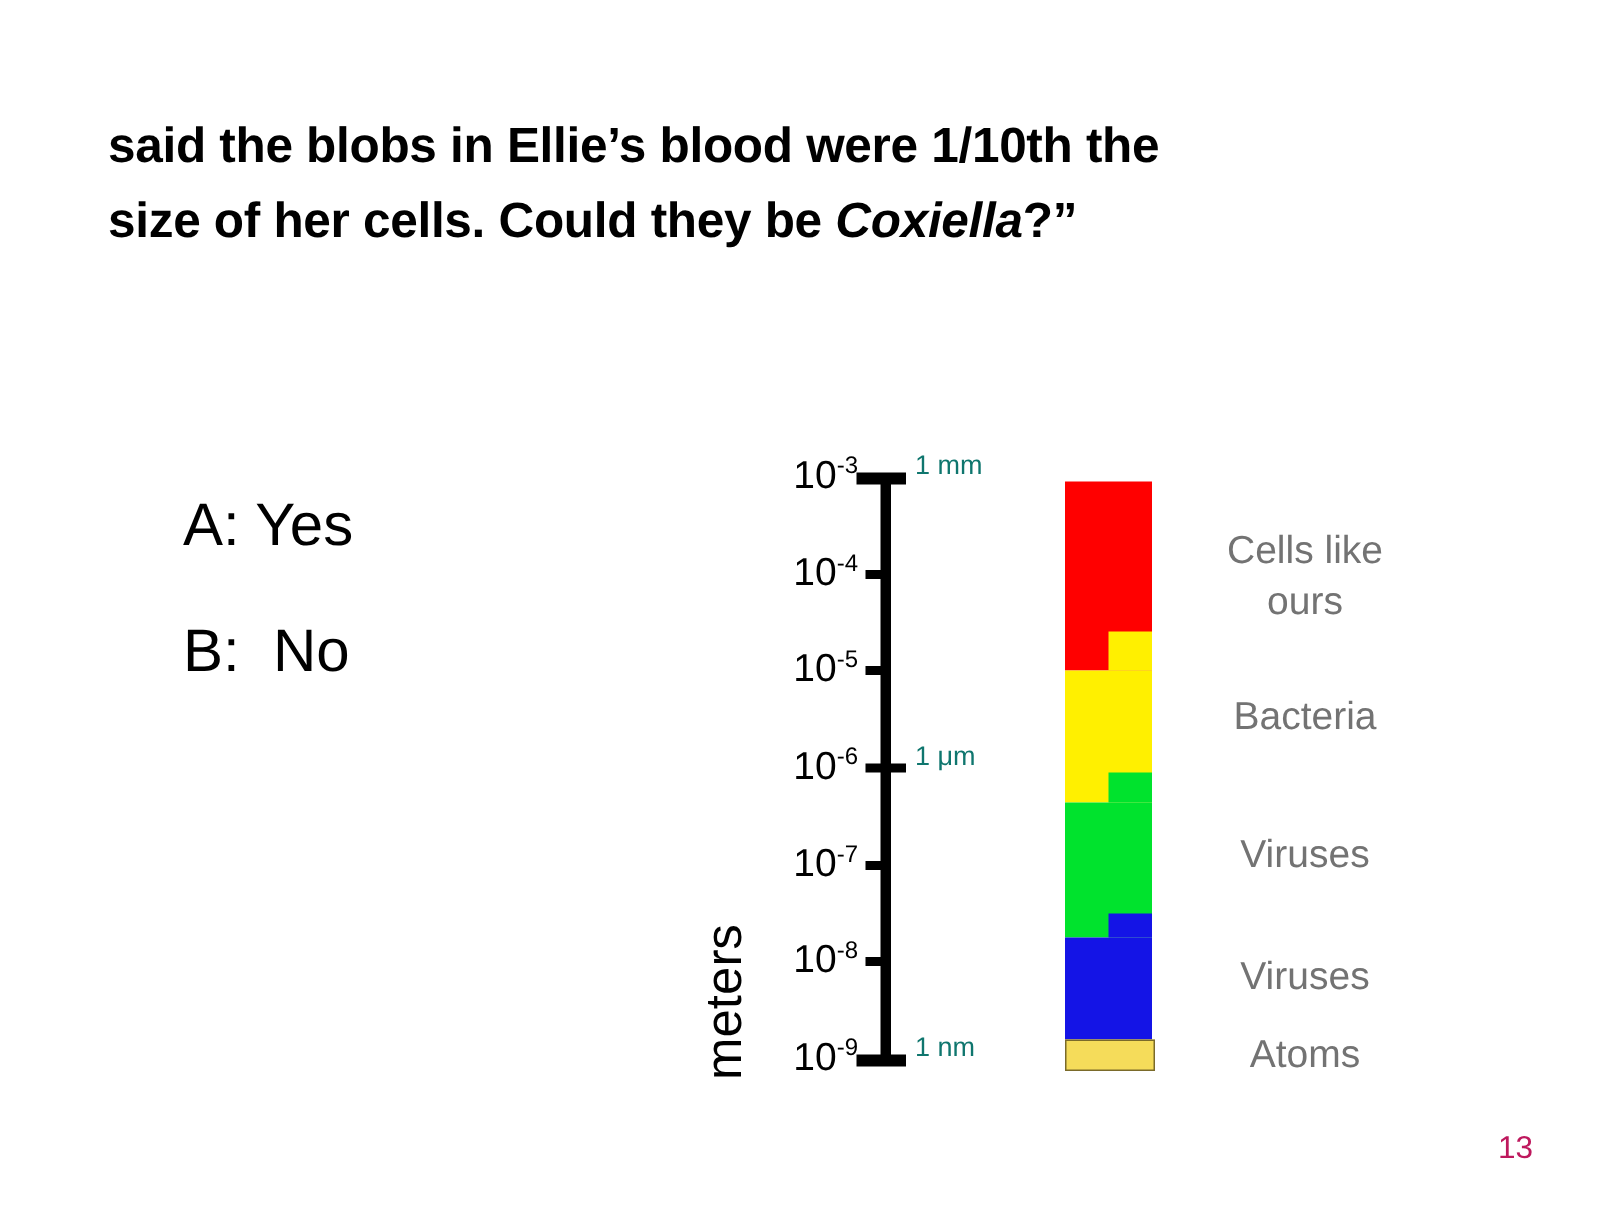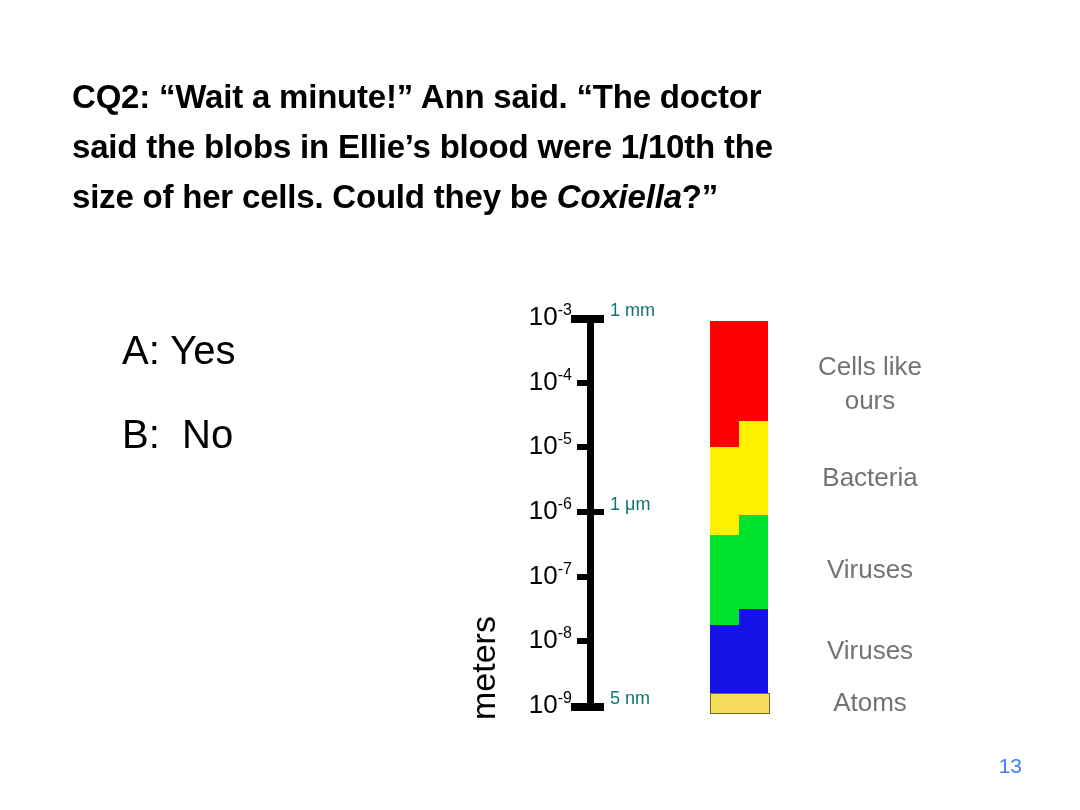--- a/index.html
+++ b/index.html
@@ -61,30 +61,29 @@
   .band{position:absolute;}
 
   .cat-label{
     position:absolute;left:310px;width:180px;text-align:center;
     font-size:26px;color:#737373;line-height:1.28;
   }
 
   
   .slide-number{
     position:absolute;right:58px;bottom:32px;
-    font-size:21px;color:#3b82f6;
+    font-size:21px;color:#be185d;
   }
 </style>
 </head>
 <body>
 
 <div class="slide">
 
   <div class="title">
-    <div>CQ2: “Wait a minute!” Ann said. “The doctor</div>
     <div>said the blobs in Ellie’s blood were 1/10th the</div>
     <div><span>size of her cells.  Could they be </span><span class="ital">Coxiella</span><span>?”</span></div>
   </div>
 
   <div class="answers">
     <div class="answer a">A: Yes</div>
     <div class="answer b">B:  No</div>
   </div>
 
   <div class="figure">
@@ -100,21 +99,21 @@
         <div class="tick-label" style="top: 140.333px;">10<sup>-5</sup></div>
         <div class="tick mid" style="top: 219px;"></div>
         <div class="tick-label" style="top: 205px;">10<sup>-6</sup></div>
         <div class="unit-label" style="top: 204px;">1 μm</div>
         <div class="tick short" style="top: 283.667px;"></div>
         <div class="tick-label" style="top: 269.667px;">10<sup>-7</sup></div>
         <div class="tick short" style="top: 348.333px;"></div>
         <div class="tick-label" style="top: 334.333px;">10<sup>-8</sup></div>
         <div class="tick cap" style="top: 413px;"></div>
         <div class="tick-label" style="top: 399px;">10<sup>-9</sup></div>
-        <div class="unit-label" style="top: 398px;">5 nm</div>
+        <div class="unit-label" style="top: 398px;">1 nm</div>
       </div>
     <div class="bands" id="bands">
         <div class="band" style="left: 0px; width: 58px; top: 31.2333px; height: 126.1px; background: rgb(255, 0, 0);"></div>
         <div class="band" style="left: 29px; width: 29px; top: 131.467px; height: 25.8667px; background: rgb(255, 240, 0);"></div>
         <div class="band" style="left: 0px; width: 58px; top: 157.333px; height: 87.3px; background: rgb(255, 240, 0);"></div>
         <div class="band" style="left: 29px; width: 29px; top: 225.233px; height: 19.4px; background: rgb(0, 227, 45);"></div>
         <div class="band" style="left: 0px; width: 58px; top: 244.633px; height: 90.5333px; background: rgb(0, 227, 45);"></div>
         <div class="band" style="left: 29px; width: 29px; top: 319px; height: 16.1667px; background: rgb(20, 20, 230);"></div>
         <div class="band" style="left: 0px; width: 58px; top: 335.167px; height: 67.9px; background: rgb(20, 20, 230);"></div>
         <div class="band" style="left: 0px; width: 58px; top: 403.067px; height: 19.4px; background: rgb(245, 220, 90); border: 1px solid rgb(122, 106, 42);"></div>

